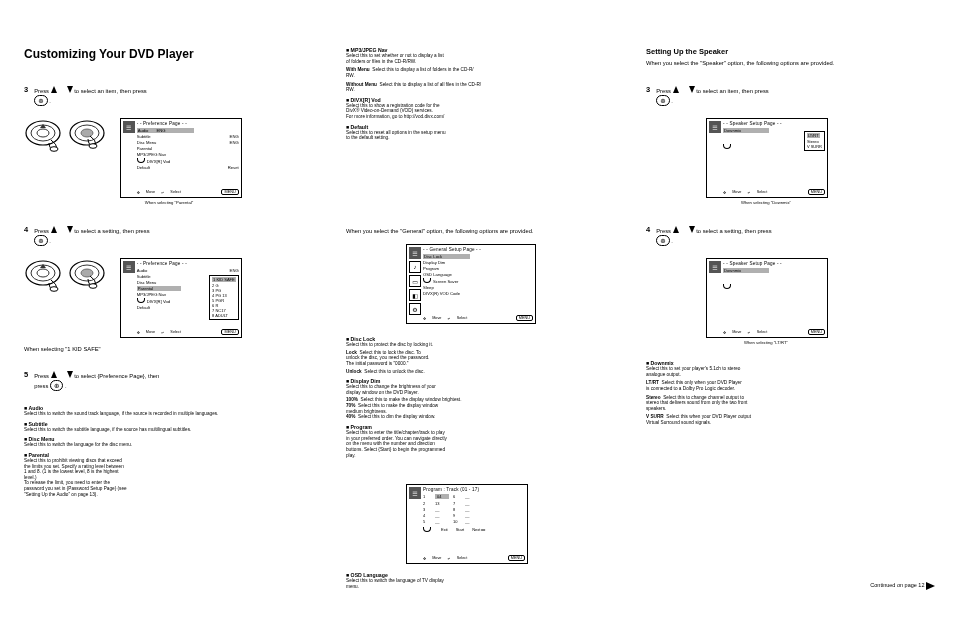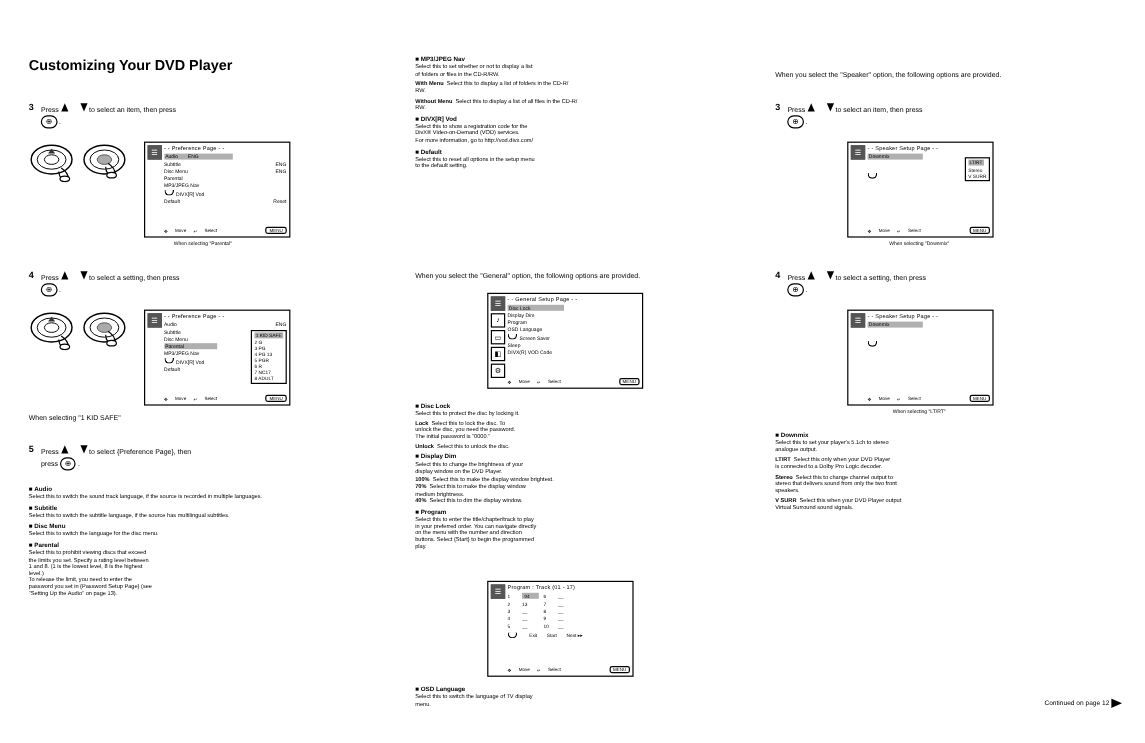--- a/index.html
+++ b/index.html
@@ -394,20 +394,21 @@
         </div>
     </div>
   </div>
 
   <div class="col2" style="top:572px;">
     <div class="label"><b>■</b> <b>OSD Language</b></div>
     <div class="tiny" style="white-space:pre-line;">Select this to switch the language of TV display
 menu.</div>
   </div>
 
+  <div class="col3 subhead" style="top:47px;">Setting Up the Speaker</div>
   <div class="col3 txt" style="top:60px;">When you select the "Speaker" option, the
 following options are provided.</div>
 
   <div class="col3" style="top:85px; display:flex; align-items:flex-start; gap:6px;">
     <div class="subhead">3</div>
     <div class="txt" style="margin-top:1px;">
       <span>Press </span>
       <span class="arrowpair">
           <span class="arrow-up"></span>
           <span class="arrow-down"></span>

